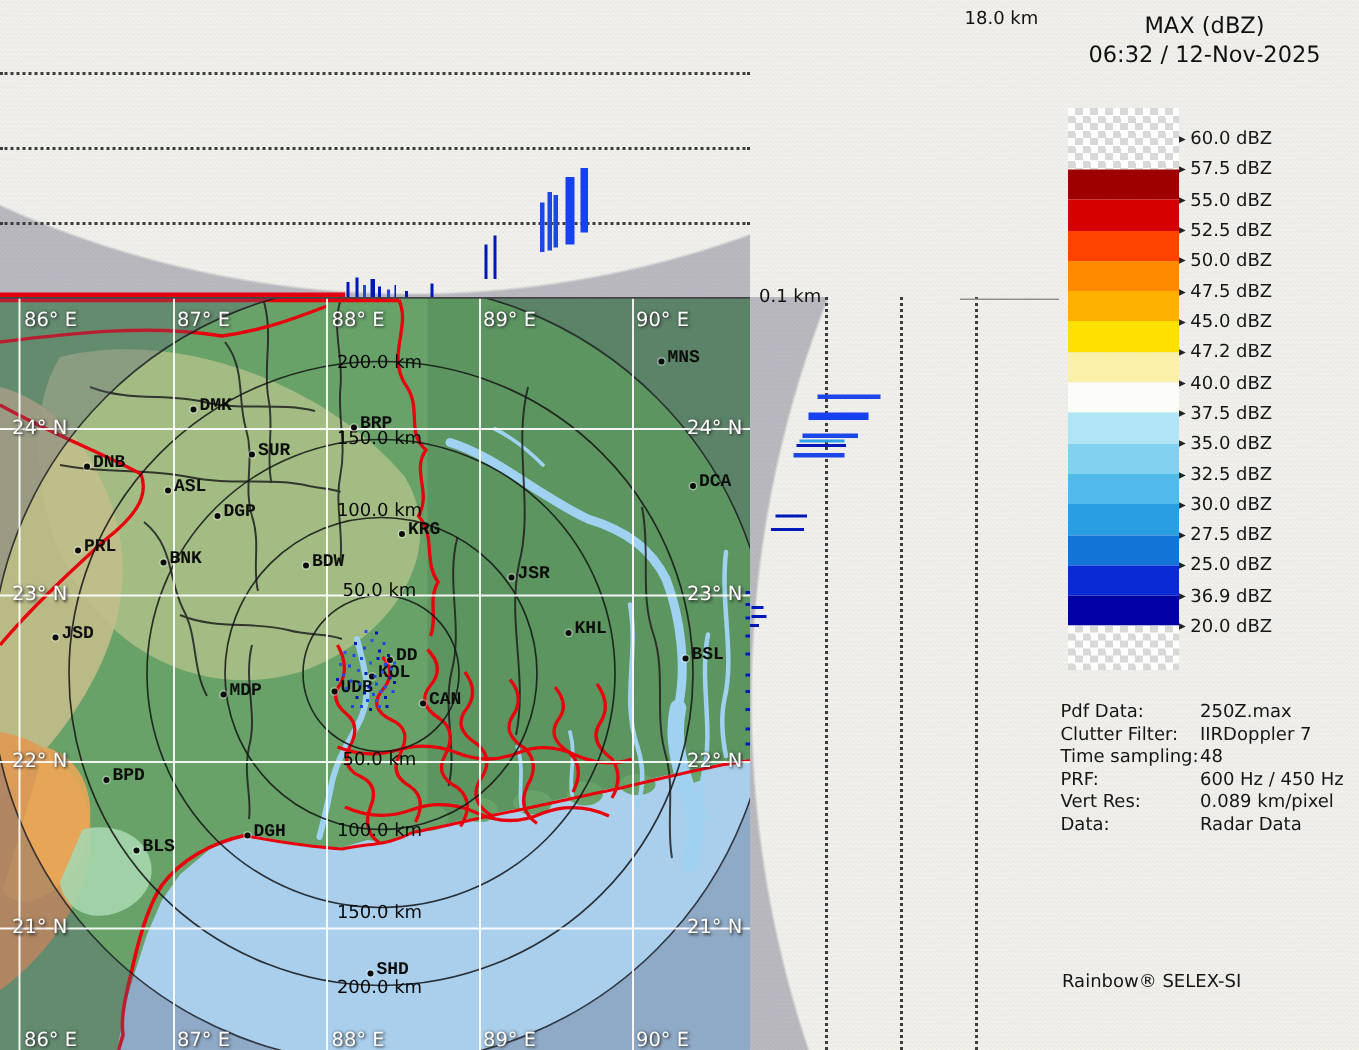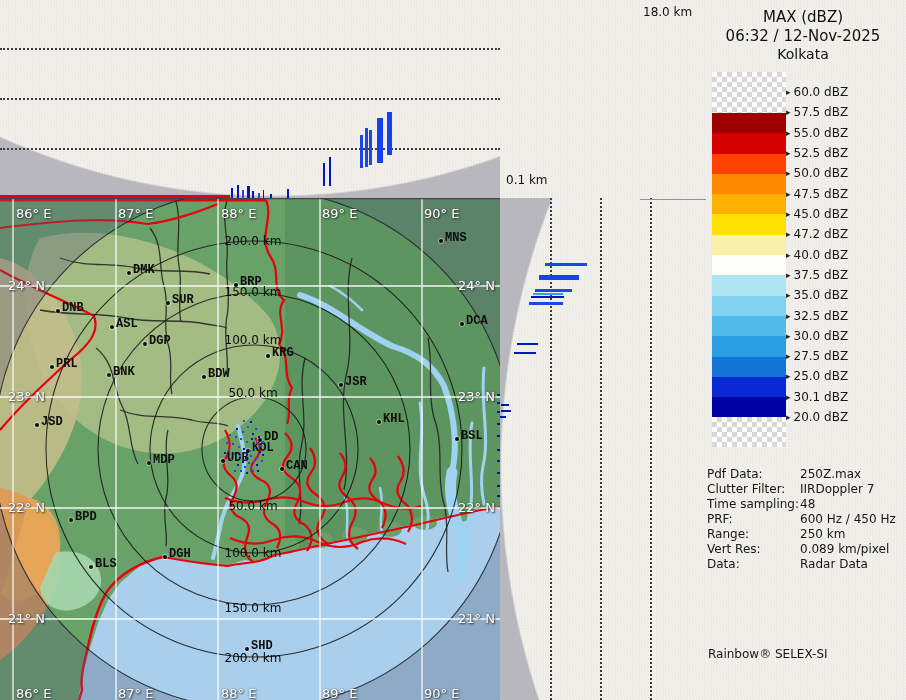--- a/index.html
+++ b/index.html
@@ -92,21 +92,21 @@
       <div class="abs" style="left: 531px; top: 296px; width: 33px; height: 2px; background: rgb(0, 24, 184); position: absolute;"></div>
       <div class="abs" style="left: 529px; top: 302px; width: 34px; height: 3px; background: rgb(28, 70, 232); position: absolute;"></div>
       <div class="abs" style="left: 517px; top: 343px; width: 21px; height: 2px; background: rgb(0, 24, 184); position: absolute;"></div>
       <div class="abs" style="left: 514px; top: 352px; width: 22px; height: 2px; background: rgb(0, 24, 184); position: absolute;"></div>
       <div class="abs" style="left: 501px; top: 404px; width: 8px; height: 2px; background: rgb(0, 24, 184); position: absolute;"></div>
       <div class="abs" style="left: 501px; top: 410px; width: 10px; height: 2px; background: rgb(0, 24, 184); position: absolute;"></div>
       <div class="abs" style="left: 500px; top: 416px; width: 6px; height: 2px; background: rgb(0, 24, 184); position: absolute;"></div>
     </div>
 
   <div class="abs axis-label" style="left:643px;top:5px">18.0 km</div>
-  <div class="abs axis-label" style="left:506px;top:173px">0.1 km</div>
+  <div class="abs axis-label" style="left:506px;top:190px">0.1 km</div>
   <div class="abs divline" style="left:640px;top:199px;width:66px;height:1px"></div>
 
   <div class="abs map">
     <svg width="500" height="502" viewBox="0 0 500 502">
       <rect width="500" height="502" fill="#68A269"></rect>
       <rect x="285" width="215" height="502" fill="#5C9560"></rect>
       <path d="M40,40 C120,20 220,60 270,120 C300,170 260,230 200,250 C140,268 80,240 50,190 C25,150 15,80 40,40 Z" fill="#ADC188" opacity="0.85"></path>
       <path d="M0,60 C40,70 70,110 80,160 C88,205 70,250 40,290 C20,315 5,330 0,335 Z" fill="#C2BC8A" opacity="0.9"></path>
       <path d="M0,290 C30,295 55,315 60,350 C64,385 45,420 20,445 C10,455 3,460 0,462 Z" fill="#DE9A55" opacity="0.95"></path>
       <path d="M30,300 C50,305 62,325 60,350 C58,372 45,392 28,400 C15,406 5,402 2,395 Z" fill="#E8A658" opacity="0.9"></path>
@@ -365,21 +365,20 @@
         <div class="echo" style="left: 497px; top: 251px; width: 3px; height: 2px; background: rgb(0, 24, 184);"></div>
         <div class="echo" style="left: 497px; top: 262px; width: 3px; height: 2px; background: rgb(0, 24, 184);"></div>
         <div class="echo" style="left: 497px; top: 274px; width: 3px; height: 2px; background: rgb(0, 24, 184);"></div>
         <div class="echo" style="left: 497px; top: 287px; width: 3px; height: 2px; background: rgb(0, 24, 184);"></div>
         <div class="echo" style="left: 497px; top: 297px; width: 3px; height: 2px; background: rgb(0, 24, 184);"></div>
       </div>
   </div>
 
   <div class="abs legend-title" style="top:8px">MAX (dBZ)</div>
   <div class="abs legend-title" style="top:27px">06:32 / 12-Nov-2025</div>
-  <div class="abs legend-title" style="top:46px;font-size:14px">Kolkata</div>
   <div class="abs colorbar">
       <div class="band checker" style="height: 41px;"></div>
       <div class="band" style="height: 20.3px; background: rgb(158, 0, 0);"></div>
       <div class="band" style="height: 20.3px; background: rgb(214, 0, 0);"></div>
       <div class="band" style="height: 20.3px; background: rgb(255, 66, 0);"></div>
       <div class="band" style="height: 20.3px; background: rgb(255, 138, 0);"></div>
       <div class="band" style="height: 20.3px; background: rgb(255, 176, 0);"></div>
       <div class="band" style="height: 20.3px; background: rgb(255, 224, 0);"></div>
       <div class="band" style="height: 20.3px; background: rgb(250, 240, 168);"></div>
       <div class="band" style="height: 20.3px; background: rgb(252, 252, 250);"></div>
@@ -401,21 +400,21 @@
       <div class="lrow" style="top: 114.6px;"><span class="arr">▸</span><span>47.5 dBZ</span></div>
       <div class="lrow" style="top: 134.92px;"><span class="arr">▸</span><span>45.0 dBZ</span></div>
       <div class="lrow" style="top: 155.24px;"><span class="arr">▸</span><span>47.2 dBZ</span></div>
       <div class="lrow" style="top: 175.56px;"><span class="arr">▸</span><span>40.0 dBZ</span></div>
       <div class="lrow" style="top: 195.88px;"><span class="arr">▸</span><span>37.5 dBZ</span></div>
       <div class="lrow" style="top: 216.2px;"><span class="arr">▸</span><span>35.0 dBZ</span></div>
       <div class="lrow" style="top: 236.52px;"><span class="arr">▸</span><span>32.5 dBZ</span></div>
       <div class="lrow" style="top: 256.84px;"><span class="arr">▸</span><span>30.0 dBZ</span></div>
       <div class="lrow" style="top: 277.16px;"><span class="arr">▸</span><span>27.5 dBZ</span></div>
       <div class="lrow" style="top: 297.48px;"><span class="arr">▸</span><span>25.0 dBZ</span></div>
-      <div class="lrow" style="top: 317.8px;"><span class="arr">▸</span><span>30.1 dBZ</span></div>
+      <div class="lrow" style="top: 317.8px;"><span class="arr">▸</span><span>36.9 dBZ</span></div>
       <div class="lrow" style="top: 338.12px;"><span class="arr">▸</span><span>20.0 dBZ</span></div>
     </div>
 
   <div class="abs info" id="info-block">
       <div class="irow">
         <span class="ilabel">Pdf Data:</span>
         <span class="ivalue">250Z.max</span>
       </div>
       <div class="irow">
         <span class="ilabel">Clutter Filter:</span>
@@ -423,24 +422,20 @@
       </div>
       <div class="irow">
         <span class="ilabel">Time sampling:</span>
         <span class="ivalue">48</span>
       </div>
       <div class="irow">
         <span class="ilabel">PRF:</span>
         <span class="ivalue">600 Hz / 450 Hz</span>
       </div>
       <div class="irow">
-        <span class="ilabel">Range:</span>
-        <span class="ivalue">250 km</span>
-      </div>
-      <div class="irow">
         <span class="ilabel">Vert Res:</span>
         <span class="ivalue">0.089 km/pixel</span>
       </div>
       <div class="irow">
         <span class="ilabel">Data:</span>
         <span class="ivalue">Radar Data</span>
       </div>
     </div>
   <div class="abs footer">Rainbow® SELEX-SI</div>
 

